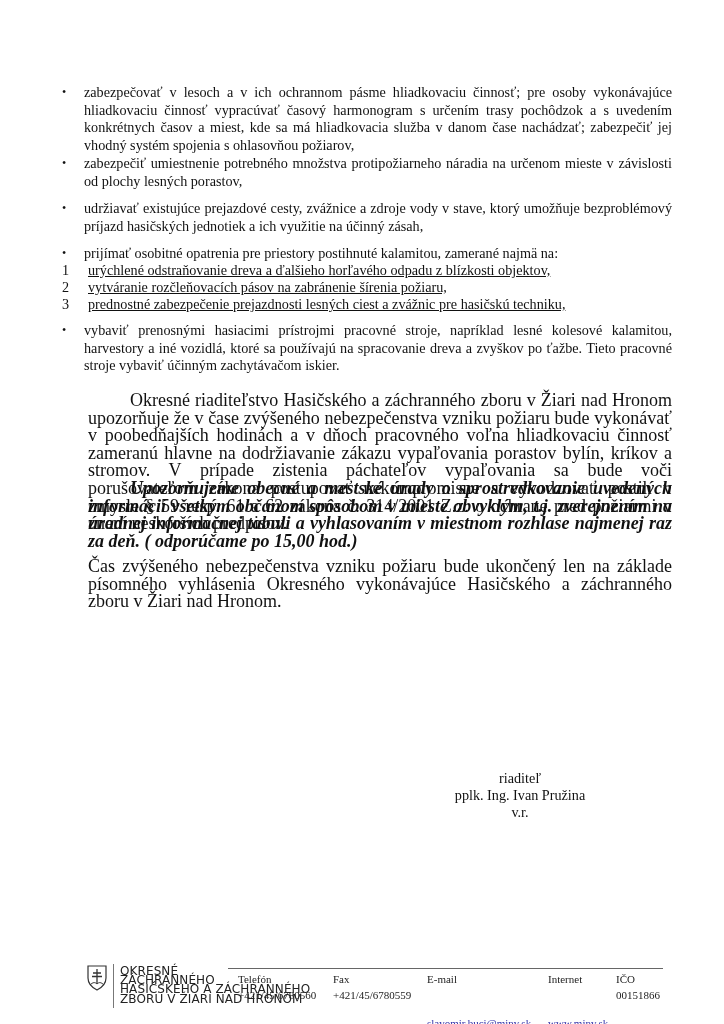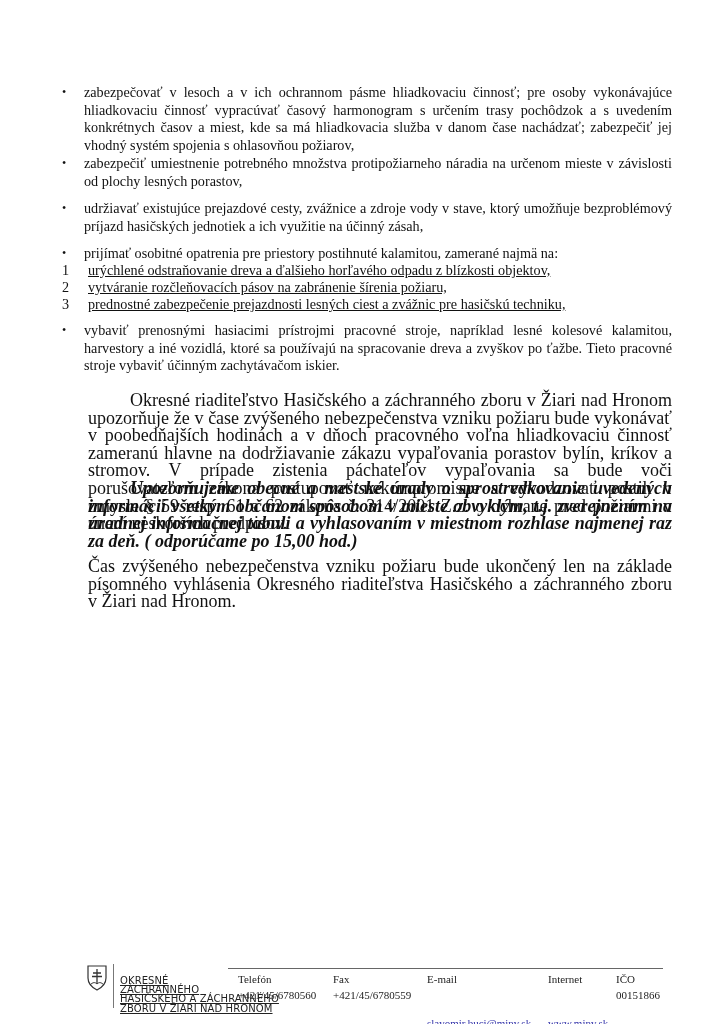--- a/index.html
+++ b/index.html
@@ -41,23 +41,23 @@
   }
 
   .footer { position: absolute; left: 0; top: 960px; width: 724px; height: 60px; }
   .footer .logo {
     position: absolute; left: 87px; top: 5px; width: 20px; height: 26px;
   }
   .footer .vdivider {
     position: absolute; left: 113px; top: 4px; width: 1px; height: 44px; background: #777;
   }
   .footer .org {
-    position: absolute; left: 120px; top: 16px;
-    font-family: "DejaVu Sans", sans-serif; font-size: 10px; line-height: 9.2px;
-    letter-spacing: 0.1px; color: #222; text-decoration: underline;
+    position: absolute; left: 120px; top: 7px;
+    font-family: "DejaVu Sans", sans-serif; font-size: 12px; line-height: 9.2px;
+    letter-spacing: 0.1px; color: #222;
   }
   .footer .hrule {
     position: absolute; left: 228px; top: 8px; width: 435px; height: 1px; background: #666;
   }
   .footer .col {
     position: absolute; top: 11px; font-size: 11px; line-height: 16px; color: #222;
   }
   .footer .col .label { display: block; }
   .footer .col .value { display: block; }
   .footer a.value { color: #3333aa; text-decoration: underline; margin-top: 28px; }
@@ -107,23 +107,28 @@
 
   <div class="para" style="top:392px;">
     <span class="indent"></span><span>Okresné riaditeľstvo Hasičského a záchranného zboru v Žiari nad Hronom upozorňuje že v čase zvýšeného nebezpečenstva vzniku požiaru bude vykonávať v poobedňajších hodinách a v dňoch pracovného voľna hliadkovaciu činnosť zameranú hlavne na dodržiavanie zákazu vypaľovania porastov bylín, kríkov a stromov. V prípade zistenia páchateľov vypaľovania sa bude voči porušovateľom zákona postupovať nekompromisne a vyvodzovať postih v zmysle § 59 resp. 61 a 62 zákona č. 314/2001 Z.z. o ochrane pred požiarmi v znení neskorších predpisov.</span>
   </div>
 
   <div class="para bold" style="top:480px;font-style:italic;">
     <span class="indent"></span><span>Upozorňujeme obecné a mestské úrady o sprostredkovanie uvedených informácií všetkým občanom spôsobom v mieste obvyklým, t.j. zverejnením na úradnej informačnej tabuli a vyhlasovaním v miestnom rozhlase najmenej raz za deň. ( odporúčame po 15,00 hod.)</span>
   </div>
 
   <div class="para" style="top:558px;">
-    <span>Čas zvýšeného nebezpečenstva vzniku požiaru bude ukončený len na základe písomného vyhlásenia Okresného riaditeľstva Hasičského a záchranného zboru v Žiari nad Hronom.</span>
+    <span>Čas zvýšeného nebezpečenstva vzniku požiaru bude ukončený len na základe písomného vyhlásenia Okresného vykonávajúce Hasičského a záchranného zboru v Žiari nad Hronom.</span>
   </div>
 
+  <div class="signature">
+    <div>riaditeľ</div>
+    <div>pplk. Ing. Ivan Pružina</div>
+    <div>v.r.</div>
+  </div>
 
   <div class="footer">
     <div class="logo">
       <svg width="20" height="26" viewBox="0 0 20 26">
         <path d="M1 1 H19 V13 C19 19 14 23 10 25 C6 23 1 19 1 13 Z" fill="none" stroke="#333" stroke-width="1.2"></path>
         <path d="M10 4 V19 M6 8 H14 M5 11.5 H15" stroke="#333" stroke-width="1.3" fill="none"></path>
         <path d="M3 20 C6 17 8 17 10 19 C12 17 14 17 17 20" stroke="#333" stroke-width="1" fill="none"></path>
       </svg>
     </div>
     <div class="vdivider"></div>

